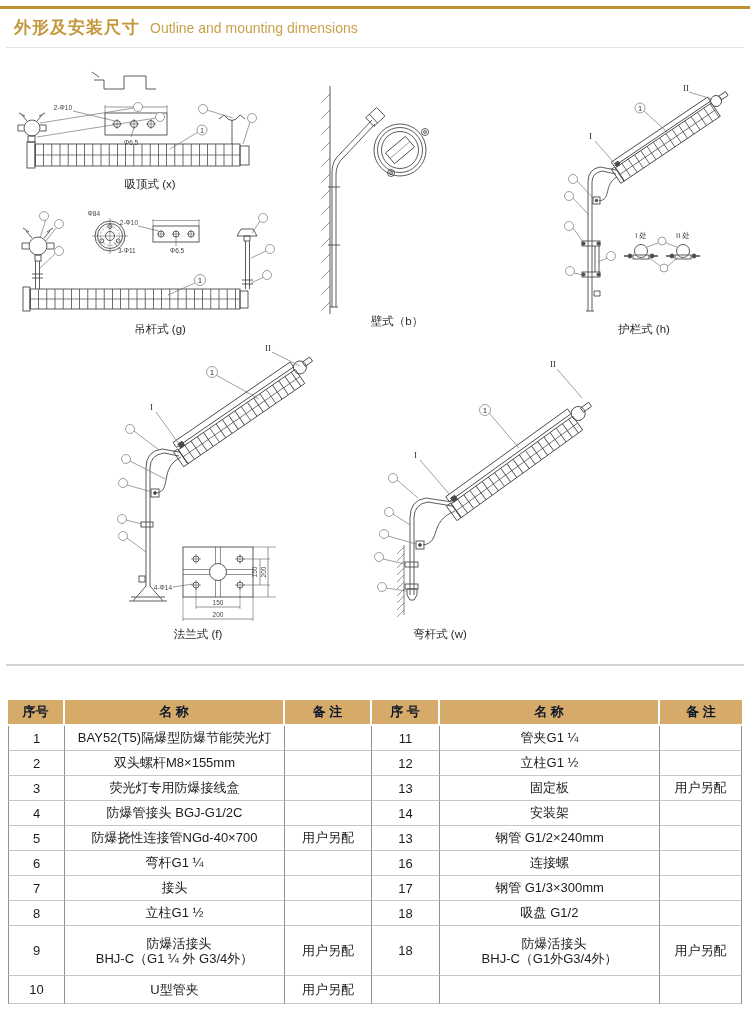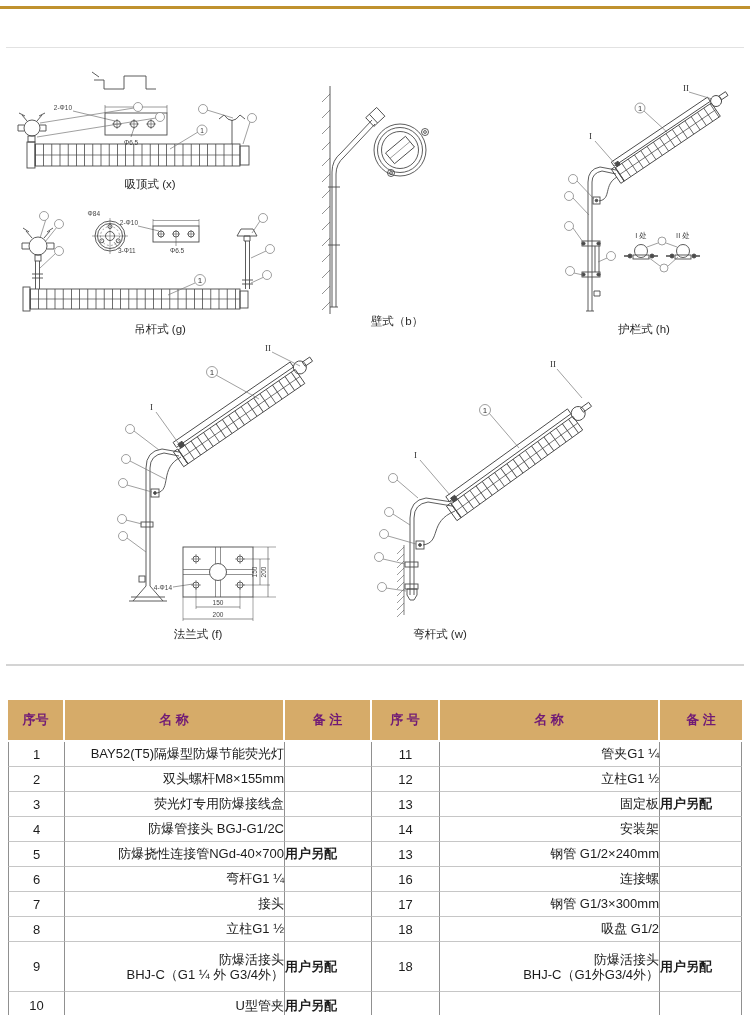--- a/index.html
+++ b/index.html
@@ -11,40 +11,43 @@
   .title-en{font-size:14px;color:#c9a14b;margin-left:10px;}
   .subline{position:absolute;left:6px;top:47px;width:738px;height:1px;background:#e2e2e2;}
   .divider{position:absolute;left:6px;top:664px;width:738px;height:2px;background:#d4d4d4;}
   svg.draw{position:absolute;}
   text.cap{font-size:11.5px;fill:#2a2a2a;font-family:"Liberation Sans","DejaVu Sans",sans-serif;}
   text.dim{font-size:6.5px;fill:#444;font-family:"Liberation Sans","DejaVu Sans",sans-serif;}
   text.mark{font-size:9px;fill:#333;font-family:"Liberation Serif","DejaVu Serif",serif;}
   text.co{font-size:6.5px;fill:#333;text-anchor:middle;font-family:"Liberation Sans","DejaVu Sans",sans-serif;}
   table.parts{position:absolute;left:8px;top:700px;width:734px;border-collapse:separate;border-spacing:0;
               table-layout:fixed;font-size:13px;color:#1c1c1c;}
-  table.parts th{background:#d6ab69;color:#701a75;font-weight:bold;font-size:13px;
-                 border-right:2px solid #fff;border-bottom:2px solid #fff;height:24px;padding:8px;}
+  table.parts th{background:#d6ab69;color:#0f172a;font-weight:bold;font-size:13px;
+                 border-right:2px solid #fff;border-bottom:2px solid #fff;height:24px;padding:0;}
   table.parts th:last-child{border-right:none;}
   table.parts td{border-right:1px solid #909090;border-bottom:1px solid #c6c6c6;padding:0;}
   table.parts td.first{border-left:1px solid #909090;}
   table.parts tr.r{height:25px;}
   table.parts tr.tall{height:50px;}
   table.parts tr.last{height:28px;}
   td.no{text-align:center;}
-  td.nm{text-align:right;padding-left:14px;}
-  td.rm{text-align:left;font-weight:bold;}
+  td.nm{text-align:center;padding-left:14px;}
+  td.rm{text-align:center;}
   td.nm .l2{line-height:15px;}
   td.nm .l1{line-height:15px;padding-left:9px;}
 </style>
 </head>
 <body>
 
 <div class="page">
 
   <div class="topline"></div>
+  <div class="titlebar">
+    <span class="title-zh">外形及安装尺寸</span><span class="title-en">Outline and mounting dimensions</span>
+  </div>
   <div class="subline"></div>
 
   <svg class="draw" style="left:10px;top:58px" width="300" height="140" viewBox="0 0 300 140">
     <g stroke="#4a4a4a" fill="none" stroke-width="0.9">
       <path d="M82,14 l7,5 M84,22 h10 v9 h20 v-13 h22 v13 h10"></path>
       <g>
         <rect x="95" y="55" width="62" height="22"></rect>
         <circle cx="107" cy="66" r="3.5"></circle>
           <circle cx="124" cy="66" r="3.5"></circle>
           <circle cx="141" cy="66" r="3.5"></circle>

